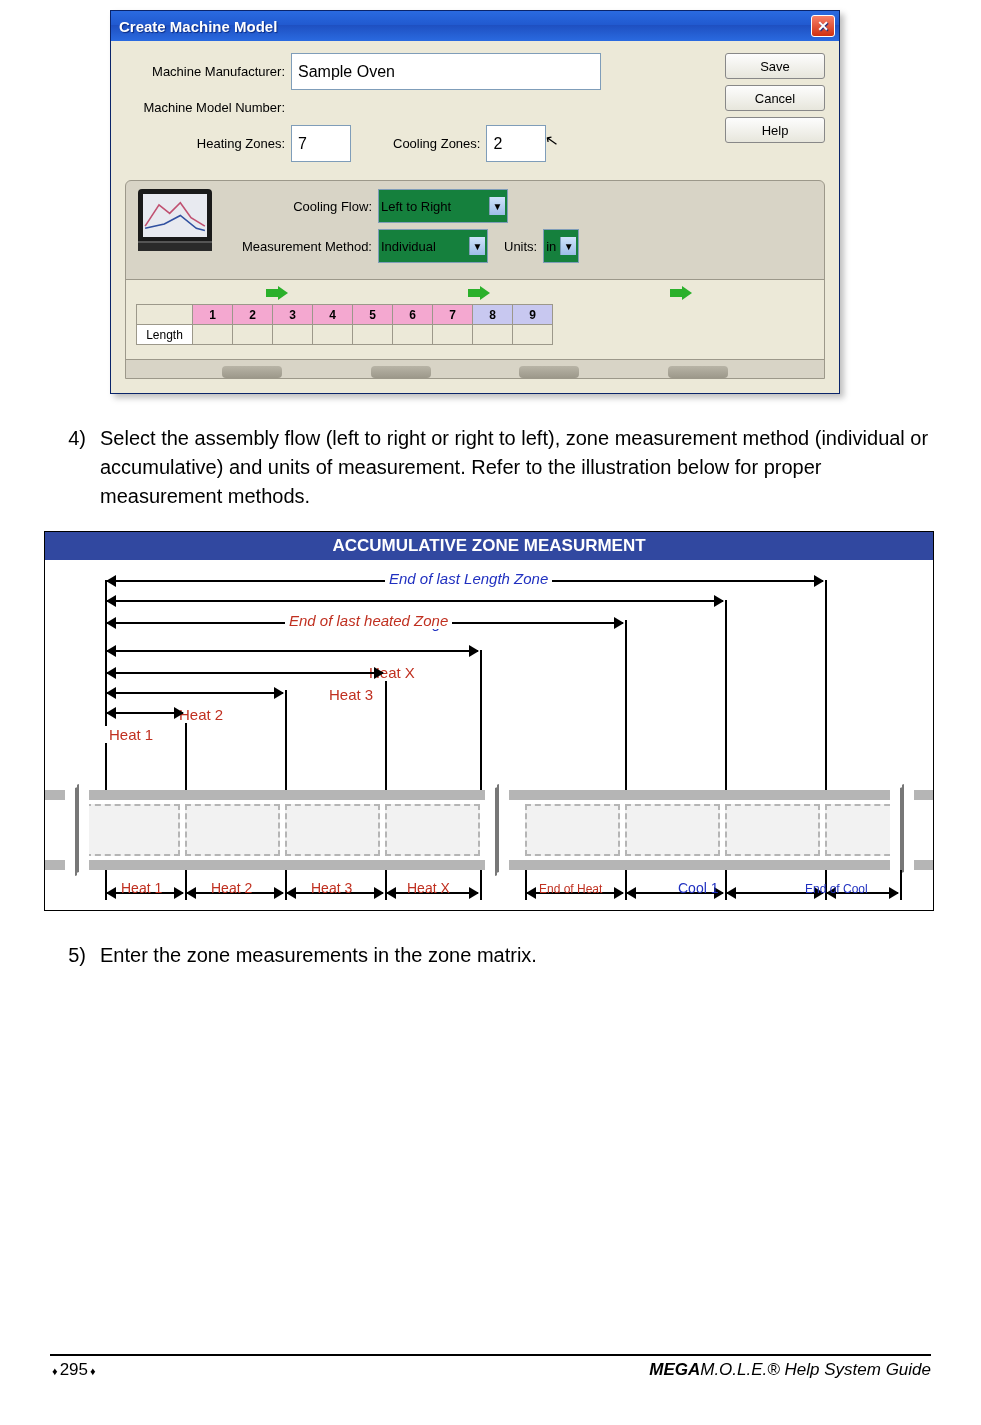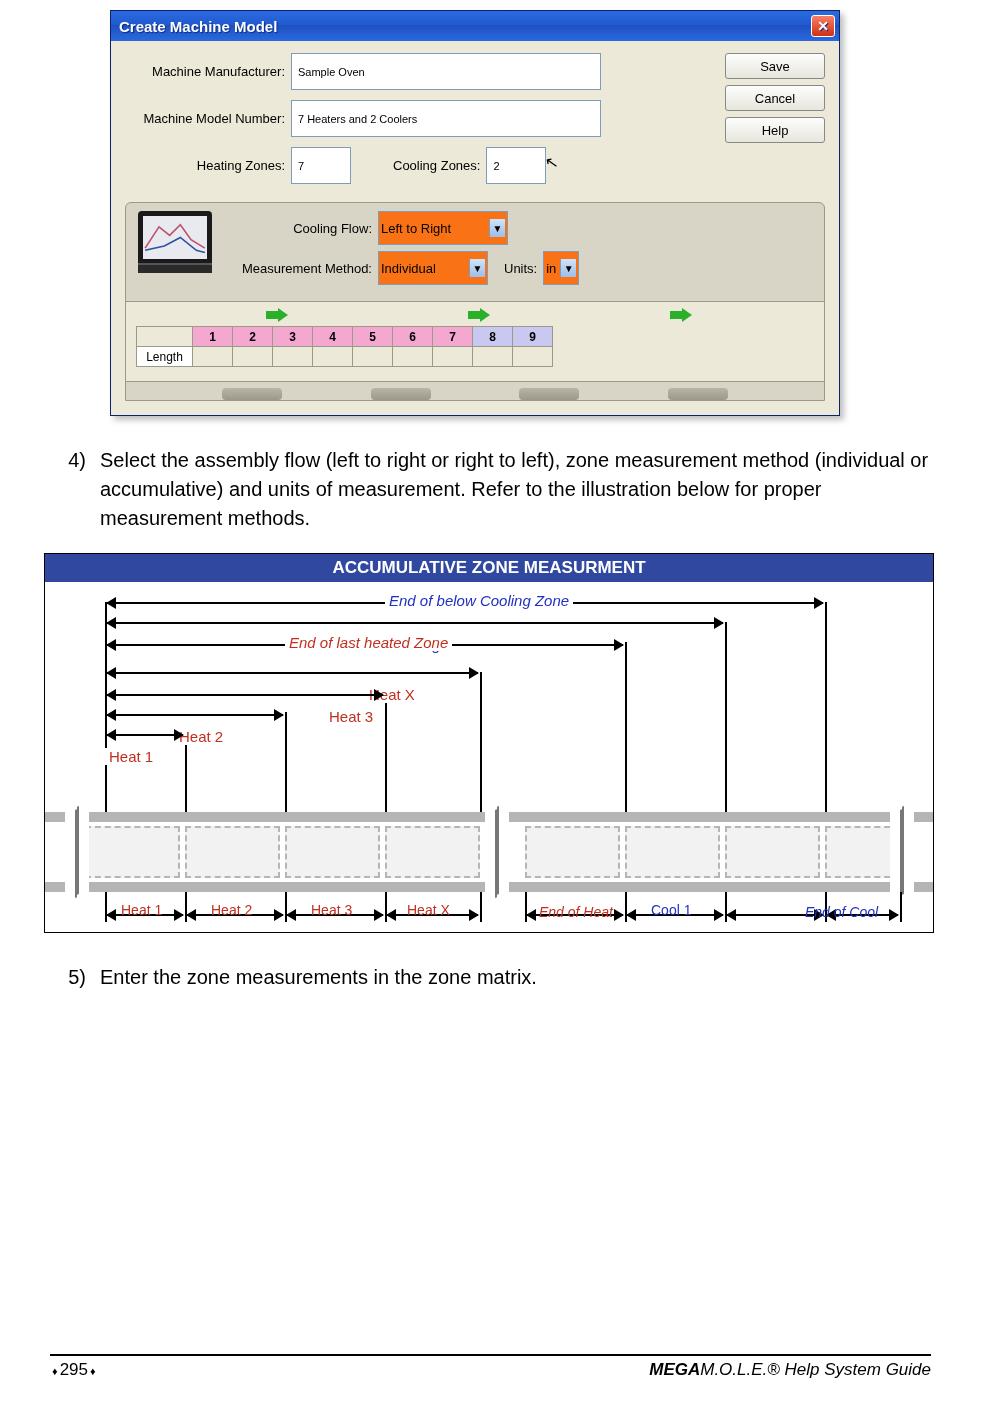--- a/index.html
+++ b/index.html
@@ -54,21 +54,21 @@
     color: #000;
   }
   .form-row { display: flex; align-items: center; margin-bottom: 10px; gap: 6px; }
   .lbl { text-align: right; }
   .lbl.w1 { width: 160px; }
   .txt {
     background: #fff;
     border: 1px solid #7f9db9;
     height: 37px;
     padding: 14px 6px;
-    font-size: 11px;
+    font-size: 16px;
     font-family: inherit;
   }
   .btncol { display:flex; flex-direction:column; gap:6px; margin-left:auto; }
   .winbtn {
     width: 100px; height: 26px;
     background: linear-gradient(to bottom, #fdfdfd, #e7e6dc);
     border: 1px solid #888;
     border-radius: 3px;
     font-size: 13px;
     font-family: inherit;
@@ -95,21 +95,21 @@
   .monitor-screen {
     position:absolute; top:5px; left:5px; right:5px; bottom:14px;
     background:#e8eaf0;
     overflow:hidden;
   }
   .monitor-kb { position:absolute; bottom:0; left:0; right:0; height:10px; background:#2a2a2a; border-top:2px solid #555;}
   .assembly-fields { flex:1; }
   .assembly-fields .form-row { margin-bottom:6px; }
   .lbl.w2 { width: 150px; text-align: right; }
   .sel {
-    background:#f97316; border:1px solid #7f9db9; height:22px; font-size:13px; padding:16px 2px;
+    background:#15803d; border:1px solid #7f9db9; height:22px; font-size:13px; padding:16px 2px;
     display:flex; align-items:center; justify-content:space-between;
   }
   .sel .caret { width:16px;height:18px;background:linear-gradient(#cfe3fb,#9dbee8);border-left:1px solid #7f9db9;display:flex;align-items:center;justify-content:center;font-size:10px;}
 
   .zone-area {
     background:#ece9d8;
     margin: 10px -12px 0 -12px;
     border:1px solid #9c988a;
     border-left:none; border-right:none;
     padding: 6px 10px 14px 10px;
@@ -169,21 +169,21 @@
   .dim-arrow::after{right:-1px;border-left:10px solid #000;}
   .dim-lbl{position:absolute;font-size:15px;font-style:italic;white-space:nowrap;background:#fff;padding:0 4px;}
   .red{color:#c03020;} .blue{color:#2030c0;}
   .dim-lbl.noital{font-style:normal;margin-top:24px;}
 
   .bot-arrow{position:absolute;height:2px;background:#000;}
   .bot-arrow::before,.bot-arrow::after{content:'';position:absolute;top:-5px;border-top:6px solid transparent;border-bottom:6px solid transparent;}
   .bot-arrow::before{left:-1px;border-right:10px solid #000;}
   .bot-arrow::after{right:-1px;border-left:10px solid #000;}
   .bot-lbl{position:absolute;font-size:14px;white-space:nowrap;}
-  .bot-lbl.sm{font-size:14px;font-style:italic;}
+  .bot-lbl.sm{font-size:12px;}
 
   
   .page-footer{
     position:absolute; bottom:10px; left:50px; right:50px;
     border-top:2px solid #000;
     padding-top:4px;
     display:flex; justify-content:space-between;
     font-size:17px;
   }
   .page-footer .pn::before,.page-footer .pn::after{content:'♦';font-size:11px;vertical-align:middle;padding:0 2px;}
@@ -202,21 +202,20 @@
     </div>
     <div class="dialog-body">
       <div class="top-area">
         <div class="left-form">
           <div class="form-row">
             <span class="lbl w1">Machine Manufacturer:</span>
             <input class="txt" style="width: 310px;" value="Sample Oven">
           </div>
           <div class="form-row">
             <span class="lbl w1">Machine Model Number:</span>
-            <input class="txt" style="width: 310px;" value="7 Heaters and 2 Coolers">
           </div>
           <div class="form-row">
             <span class="lbl w1">Heating Zones:</span>
             <input class="txt" style="width: 60px;" value="7">
             <span style="width:30px"></span>
             <span class="lbl">Cooling Zones:</span>
             <span class="cursor-wrap">
               <input class="txt" style="width: 60px;" value="2">
               <span class="cursor-arrow">↖</span>
             </span>
@@ -336,21 +335,21 @@
       <div class="tick" style="left:60px;top:20px;height:210px"></div>
       <div class="tick" style="left:140px;top:150px;height:80px"></div>
       <div class="tick" style="left:240px;top:130px;height:100px"></div>
       <div class="tick" style="left:340px;top:110px;height:120px"></div>
       <div class="tick" style="left:435px;top:90px;height:140px"></div>
       <div class="tick" style="left:580px;top:60px;height:170px"></div>
       <div class="tick" style="left:680px;top:40px;height:190px"></div>
       <div class="tick" style="left:780px;top:20px;height:210px"></div>
 
       <div class="dim-arrow" style="left:62px;width:716px;top:20px"></div>
-      <span class="dim-lbl blue" style="left:340px;top:10px">End of below Cooling Zone</span>
+      <span class="dim-lbl blue" style="left:340px;top:10px">End of last Length Zone</span>
       <div class="dim-arrow" style="left:62px;width:616px;top:40px"></div>
       <span class="dim-lbl blue noital" style="left:340px;top:30px">Cooling 1</span>
       <div class="dim-arrow" style="left:62px;width:516px;top:62px"></div>
       <span class="dim-lbl red" style="left:240px;top:52px">End of last heated Zone</span>
       <div class="dim-arrow" style="left:62px;width:371px;top:90px"></div>
       <span class="dim-lbl red noital" style="left:320px;top:80px">Heat X</span>
       <div class="dim-arrow" style="left:62px;width:276px;top:112px"></div>
       <span class="dim-lbl red noital" style="left:280px;top:102px">Heat 3</span>
       <div class="dim-arrow" style="left:62px;width:176px;top:132px"></div>
       <span class="dim-lbl red noital" style="left:130px;top:122px">Heat 2</span>
@@ -372,21 +371,21 @@
       <span class="bot-lbl red" style="left:76px;top:320px">Heat 1</span>
       <div class="bot-arrow" style="left:142px;width:96px;top:332px"></div>
       <span class="bot-lbl red" style="left:166px;top:320px">Heat 2</span>
       <div class="bot-arrow" style="left:242px;width:96px;top:332px"></div>
       <span class="bot-lbl red" style="left:266px;top:320px">Heat 3</span>
       <div class="bot-arrow" style="left:342px;width:91px;top:332px"></div>
       <span class="bot-lbl red" style="left:362px;top:320px">Heat X</span>
       <div class="bot-arrow" style="left:482px;width:96px;top:332px"></div>
       <span class="bot-lbl red sm" style="left:494px;top:322px">End of Heat</span>
       <div class="bot-arrow" style="left:582px;width:96px;top:332px"></div>
-      <span class="bot-lbl blue" style="left:606px;top:320px">Cool 1</span>
+      <span class="bot-lbl blue" style="left:633px;top:320px">Cool 1</span>
       <div class="bot-arrow" style="left:682px;width:96px;top:332px"></div>
       <div class="bot-arrow" style="left:782px;width:71px;top:332px"></div>
       <span class="bot-lbl blue sm" style="left:760px;top:322px">End of Cool</span>
     </div>
   </div>
 
   <div class="step">
     <div class="num">5)</div>
     <div class="txtblk">Enter the zone measurements in the zone matrix.</div>
   </div>

